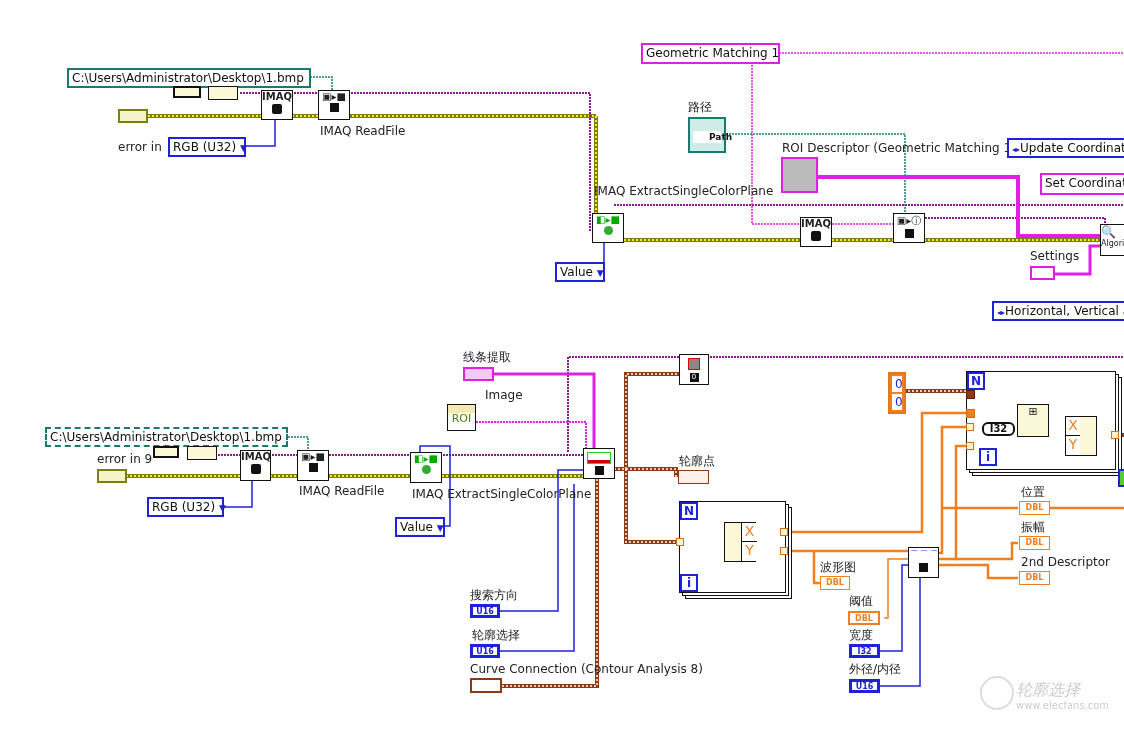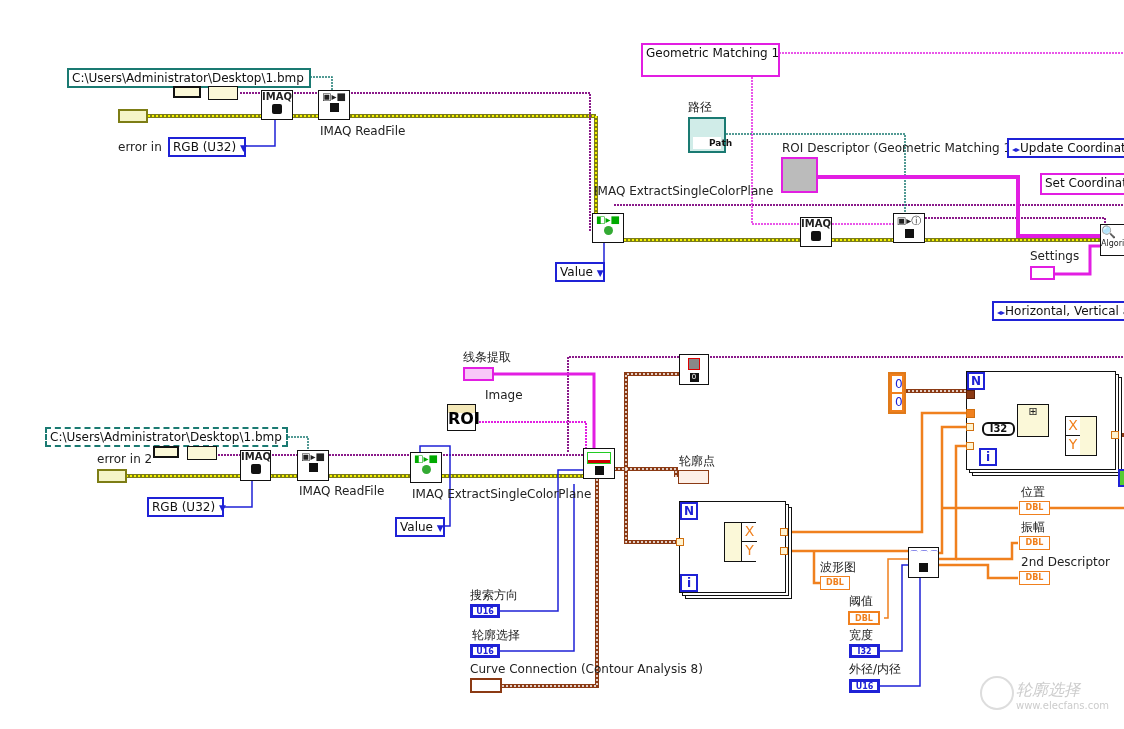--- a/index.html
+++ b/index.html
@@ -143,62 +143,62 @@
 <div class="lbl" style="left:320px;top:124px;">IMAQ ReadFile</div>
 <div class="ctrl enum-const" style="left:168px;top:137px;width:78px;height:20px;"><span>RGB (U32)</span> <span style="color:#1f22d6;font-size:9px;">▼</span></div>
 
 <div class="lbl" style="left:594px;top:184px;">IMAQ ExtractSingleColorPlane</div>
 <div class="node" style="left:592px;top:213px;width:32px;height:30px;">
     <span style="display:block;font-size:10px;text-align:center;color:#0a0;">◧▸■</span>
     <span style="display:block;margin:1px auto;width:9px;height:9px;background:#3a3;border-radius:50%;"></span>
   </div>
 <div class="ctrl enum-const" style="left:555px;top:262px;width:50px;height:20px;"><span>Value</span> <span style="color:#1f22d6;font-size:9px;">▼</span></div>
 
-<div class="ctrl str-const" style="left:641px;top:43px;width:139px;height:34px;"><span>Geometric Matching 1</span></div>
+<div class="ctrl str-const" style="left:641px;top:43px;width:139px;height:21px;"><span>Geometric Matching 1</span></div>
 <div class="lbl" style="left:688px;top:100px;">路径</div>
 <div class="term" style="left:688px;top:117px;width:38px;height:36px;border:2px solid #1a7a72;background:#d0ece8;">
-    <span style="display:block;margin:18px 3px;background:#fff;color:#111;font-size:9px;padding-left:16px;">Path</span>
+    <span style="display:block;margin:12px 3px;background:#fff;color:#111;font-size:9px;padding-left:16px;">Path</span>
   </div>
 <div class="lbl" style="left:782px;top:141px;">ROI Descriptor (Geometric Matching 1)</div>
 <div class="term t-clu-pink" style="left:781px;top:157px;width:37px;height:36px;background:#bbb;"></div>
 <div class="ctrl enum-const" style="left:1007px;top:138px;width:124px;height:20px;"><span style="color:#1f22d6;font-size:8px;">◂▸</span><span>Update Coordinat</span></div>
 <div class="ctrl str-const" style="left:1040px;top:173px;width:90px;height:22px;"><span>Set Coordinat</span></div>
 <div class="node imaq" style="left:800px;top:217px;width:32px;height:30px;"><span>IMAQ</span><span class="g"></span></div>
 <div class="node" style="left:893px;top:213px;width:32px;height:30px;">
     <span style="display:block;font-size:10px;text-align:center;">▣▸ⓘ</span>
     <span style="display:block;margin:1px auto;width:9px;height:9px;background:#111;"></span>
   </div>
 <div class="lbl" style="left:1030px;top:249px;">Settings</div>
 <div class="term t-clu-pink" style="left:1030px;top:266px;width:25px;height:14px;background:#fff;"></div>
 <div class="node" style="left:1100px;top:224px;width:30px;height:32px;font-size:8px;"><span style="display:block;font-size:12px;">🔍</span><span>Algori</span></div>
 <div class="ctrl enum-const" style="left:992px;top:301px;width:140px;height:20px;"><span style="color:#1f22d6;font-size:8px;">◂▸</span><span>Horizontal, Vertical a</span></div>
 
 <div class="ctrl path-const" style="left:45px;top:427px;width:243px;height:20px;border-style:dashed;"><span>C:\Users\Administrator\Desktop\1.bmp</span></div>
 <div class="node" style="left:153px;top:446px;width:26px;height:12px;border:2px solid #111;background:#fbf8d8;"></div>
 <div class="node" style="left:187px;top:446px;width:30px;height:14px;background:#fbf8d8;"></div>
-<div class="lbl" style="left:97px;top:452px;">error in 2</div>
+<div class="lbl" style="left:97px;top:452px;">error in 9</div>
 <div class="term t-err" style="left:97px;top:469px;width:30px;height:14px;"></div>
 <div class="node imaq" style="left:240px;top:450px;width:31px;height:31px;"><span>IMAQ</span><span class="g"></span></div>
 <div class="node" style="left:297px;top:450px;width:32px;height:31px;">
     <span style="display:block;font-size:10px;text-align:center;">▣▸■</span>
     <span style="display:block;margin:1px auto;width:9px;height:9px;background:#111;"></span>
   </div>
 <div class="lbl" style="left:299px;top:484px;">IMAQ ReadFile</div>
 <div class="ctrl enum-const" style="left:147px;top:497px;width:77px;height:20px;"><span>RGB (U32)</span> <span style="color:#1f22d6;font-size:9px;">▼</span></div>
 <div class="node" style="left:410px;top:452px;width:32px;height:31px;">
     <span style="display:block;font-size:10px;text-align:center;color:#0a0;">◧▸■</span>
     <span style="display:block;margin:1px auto;width:9px;height:9px;background:#3a3;border-radius:50%;"></span>
   </div>
 <div class="lbl" style="left:412px;top:487px;">IMAQ ExtractSingleColorPlane</div>
 <div class="ctrl enum-const" style="left:395px;top:517px;width:50px;height:20px;"><span>Value</span> <span style="color:#1f22d6;font-size:9px;">▼</span></div>
 
 <div class="lbl" style="left:463px;top:350px;">线条提取</div>
 <div class="term t-clu-pink" style="left:463px;top:367px;width:31px;height:14px;background:#f8c8f8;"></div>
 <div class="lbl" style="left:447px;top:388px;margin-left:38px;">Image</div>
-<div class="term" style="left:447px;top:404px;width:29px;height:27px;border:1px solid #111;background:#fff;"><span style="display:block;background:#f4e8b8;height:8px;"></span><span style="color:#000000;font-size:16px;font-weight:bold;">ROI</span></div>
+<div class="term" style="left:447px;top:404px;width:29px;height:27px;border:1px solid #111;background:#fff;"><span style="display:block;background:#f4e8b8;height:8px;"></span><span style="color:#4d7c0f;font-size:11px;font-weight:normal;">ROI</span></div>
 <div class="node" style="left:583px;top:448px;width:32px;height:31px;">
     <span style="display:block;margin:3px 3px 0;height:10px;border:1px solid #2c2;background:linear-gradient(to top,#c00 0 3px,transparent 3px);"></span>
     <span style="display:block;margin:2px auto;width:9px;height:9px;background:#111;"></span>
   </div>
 <div class="node" style="left:679px;top:354px;width:30px;height:31px;">
     <span style="display:block;margin:3px auto;width:10px;height:10px;border:1px solid #d00;background:#888;"></span>
     <span style="display:block;margin:1px auto;width:9px;height:9px;background:#111;color:#fff;font-size:7px;text-align:center;line-height:9px;">0</span>
   </div>
 <div class="lbl" style="left:679px;top:454px;">轮廓点</div>
 <div class="term t-clu-brown" style="left:678px;top:470px;width:31px;height:14px;background:#fdf0e8;border-width:1px;"></div>

